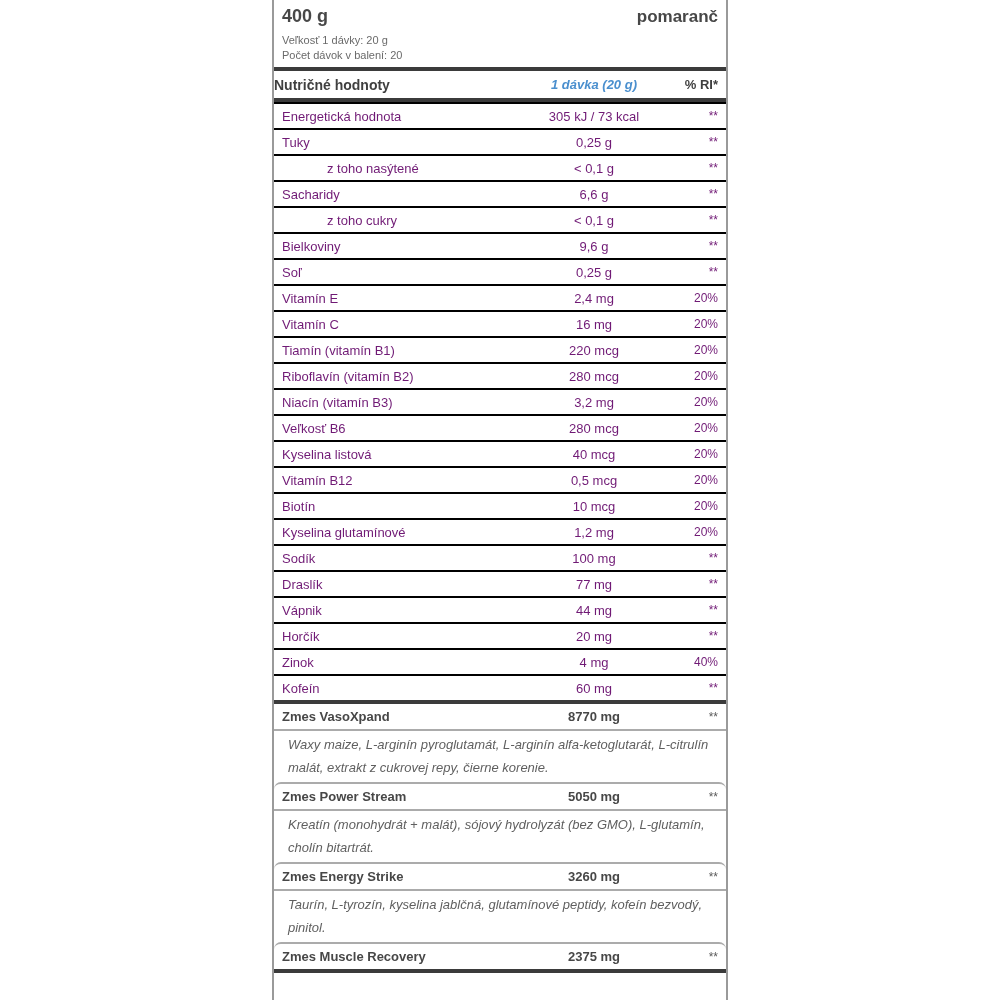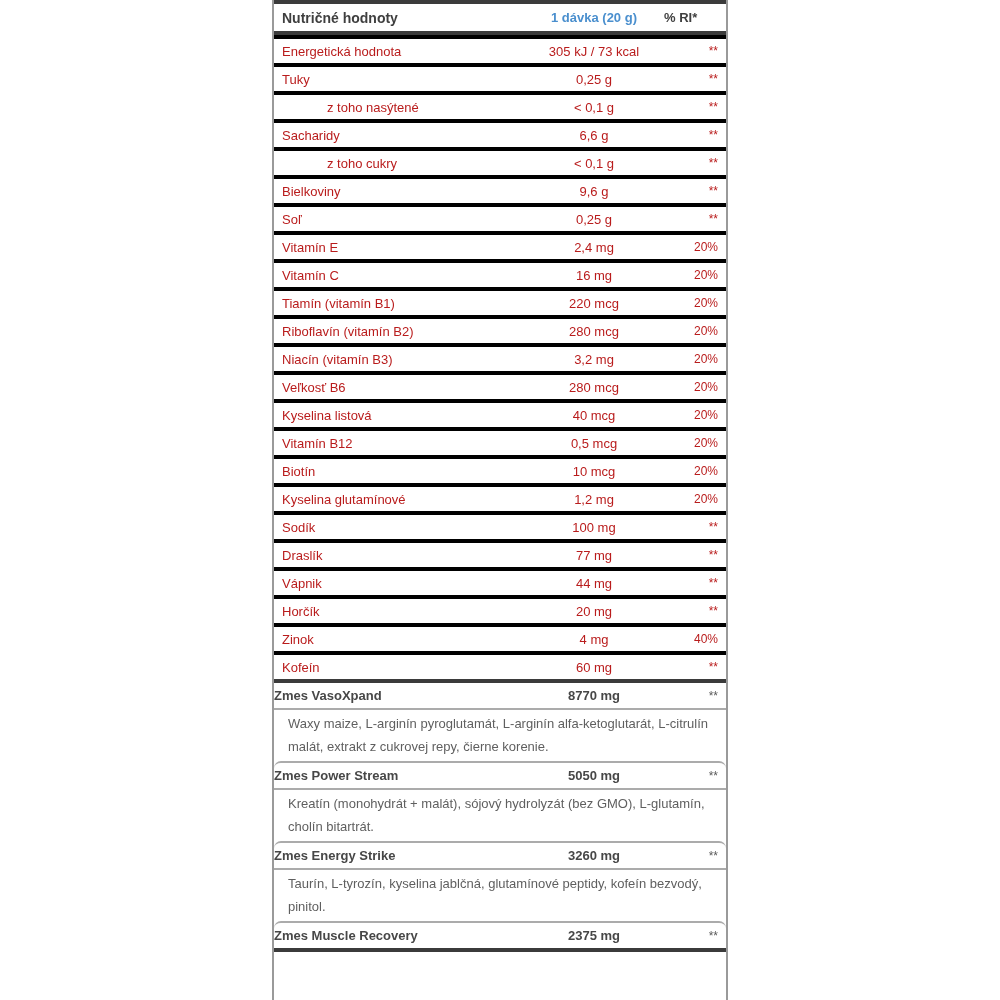--- a/index.html
+++ b/index.html
@@ -58,82 +58,94 @@
     display: grid;
     grid-template-columns: 1fr 140px 62px;
     align-items: center;
     height: 27px;
     padding: 0;
   }
   .thead .col-label {
     font-size: 14px;
     font-weight: bold;
     color: #3f3f3f;
-    padding-left: 8px;
+    padding-left: 0;
   }
   .thead .col-value {
     font-size: 13px;
     font-weight: bold;
     text-align: center;
+    font-style: italic;
   }
   .thead .col-ri {
     font-size: 13px;
     font-weight: bold;
     color: #3f3f3f;
+    text-align: right;
     padding-right: 8px;
   }
   
   .row {
     display: grid;
     grid-template-columns: 1fr 140px 62px;
     align-items: center;
     height: 24px;
-    border-top: 4px solid #000000;
-    font-size: 13px;
-    color: #b91c1c;
+    border-top: 2px solid #000000;
+    font-size: 13px;
+    color: #701a75;
   }
   .row .lbl { padding-left: 8px; white-space: nowrap; }
   .row.indent .lbl { padding-left: 22px; margin-left: 31px; }
   .row .val { text-align: center; white-space: nowrap; }
   .row .ri  { text-align: right; padding-right: 8px; font-size: 12px; }
   
   .blend-row {
     display: grid;
     grid-template-columns: 1fr 140px 62px;
     align-items: center;
     height: 25px;
     font-size: 13px;
   }
   .blend-row .lbl {
+    padding-left: 8px;
     font-weight: bold;
     color: #474747;
     white-space: nowrap;
   }
   .blend-row .val {
     text-align: center;
     font-weight: bold;
     color: #474747;
     white-space: nowrap;
   }
   .blend-row .ri { text-align: right; padding-right: 8px; font-size: 12px; color: #5a5a5a; }
   .blend-desc {
     border-top: 2px solid #ababab;
     padding: 2px 10px 3px 14px;
     font-size: 13px;
     line-height: 23px;
     color: #5f5f5f;
+    font-style: italic;
   }
   .blend-sep { border-top: 2px solid #ababab; border-radius: 7px; }
   .blend-sep-thick { border-top: 4px solid #3b3b3b; }
 </style>
 </head>
 <body>
 
 <div class="sheet">
 
+  <div class="top-header">
+    <div class="weight-flavor">
+      <span class="weight">400 g</span>
+      <span class="flavor">pomaranč</span>
+    </div>
+    <div class="serving-line">Veľkosť 1 dávky: 20 g</div>
+    <div class="serving-line">Počet dávok v balení: 20</div>
+  </div>
 
   <div class="thick-line"></div>
 
   <div class="thead">
     <span class="col-label">Nutričné hodnoty</span>
     <span class="col-value" id="col-value-header" style="color: rgb(74, 143, 206);">1 dávka (20 g)</span>
     <span class="col-ri">% RI*</span>
   </div>
 
   <div class="thick-line"></div>

